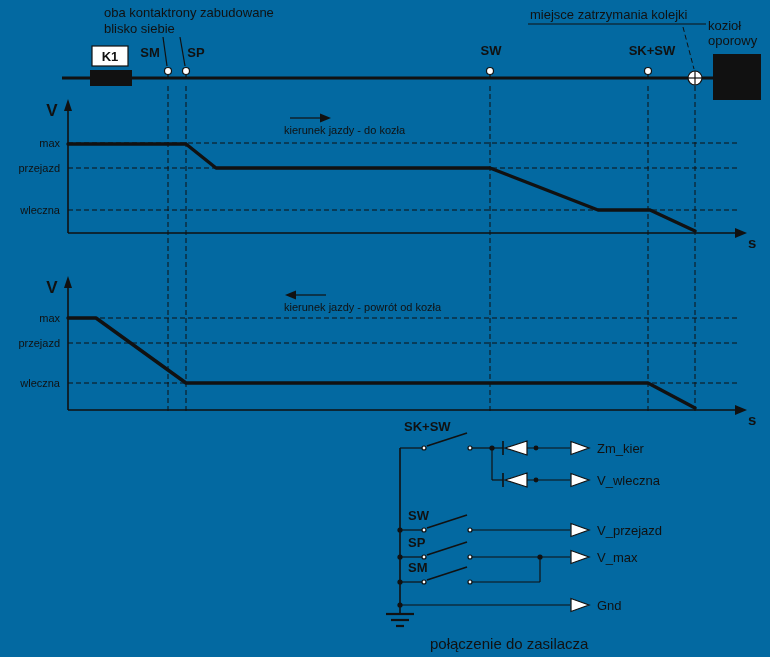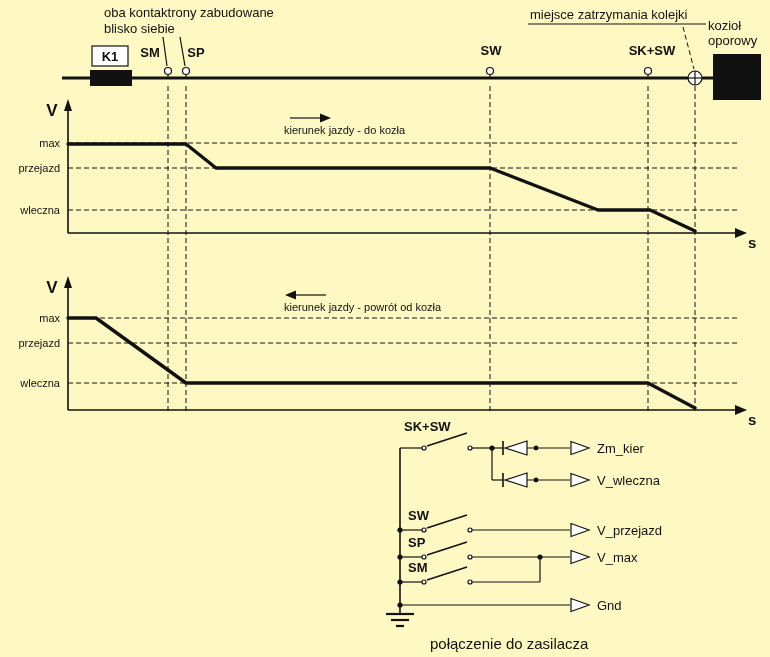--- a/index.html
+++ b/index.html
@@ -1,16 +1,16 @@
 <!DOCTYPE html>
 <html><head>
 <meta charset="utf-8">
 <style>
   html,body{margin:0;padding:0;background:#fff;}
-  .stage{position:relative;width:770px;height:657px;background:#fef9c3;
+  .stage{position:relative;width:770px;height:657px;background:#0369a1;
          font-family:"Liberation Sans",sans-serif;overflow:hidden;}
   svg{display:block;}
   text{fill:#111;font-family:"Liberation Sans",sans-serif;}
   .t13{font-size:13px;}
   .t13b{font-size:13px;font-weight:bold;}
   .t11{font-size:11px;}
   .t15{font-size:15px;}
   .t15b{font-size:15px;font-weight:bold;}
   .t17b{font-size:17px;font-weight:bold;}
   .thin{stroke:#111;stroke-width:1.2;fill:none;}

